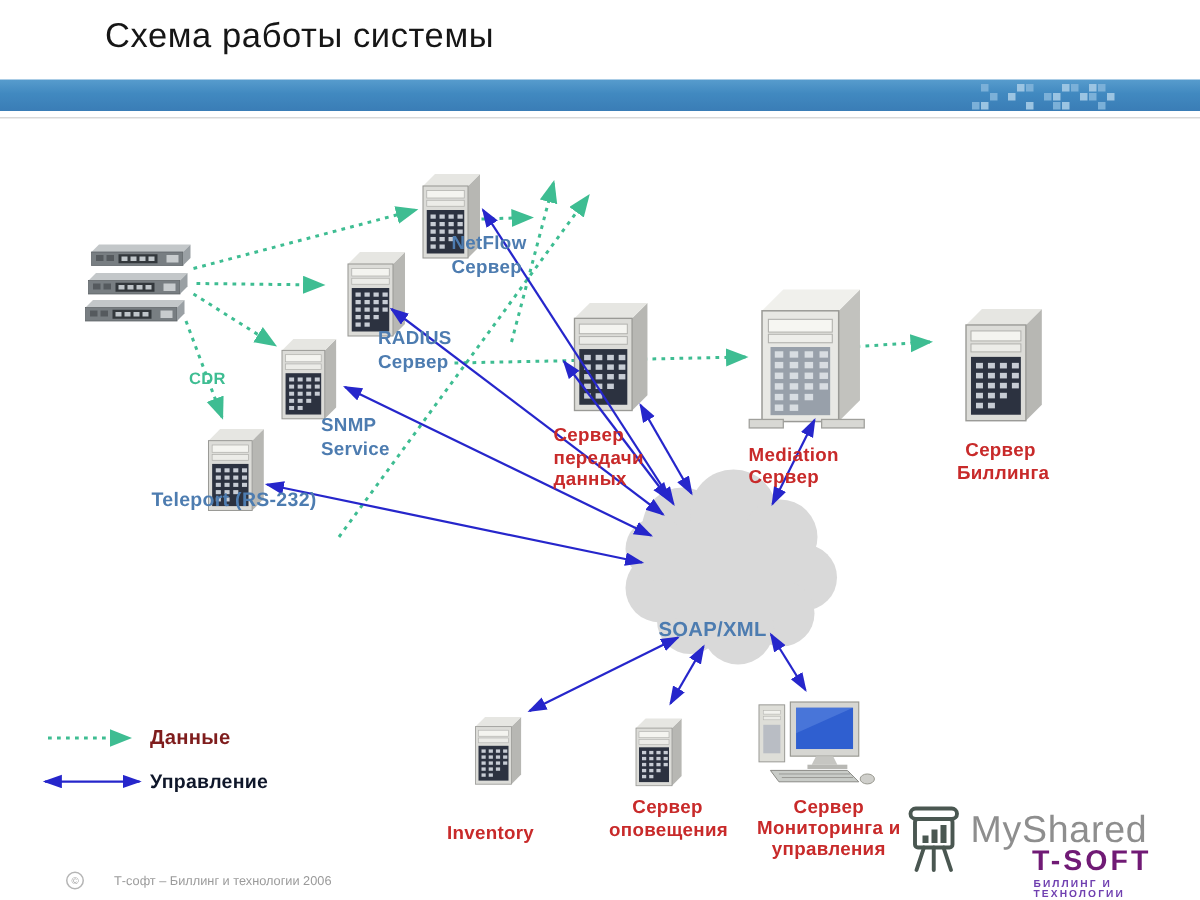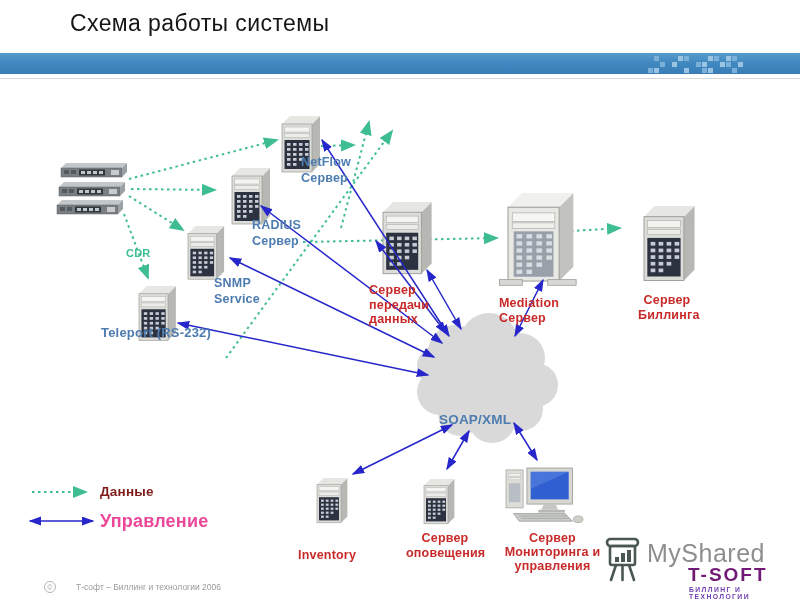--- a/index.html
+++ b/index.html
@@ -21,21 +21,21 @@
   .lbl-teleport{left:101px;top:325px;font-size:13px;}
   .lbl-transfer{left:369px;top:283px;}
   .lbl-mediation{left:499px;top:296px;}
   .lbl-billing{left:638px;top:293px;width:58px;text-align:center;}
   .lbl-inventory{left:298px;top:548px;}
   .lbl-notification{left:406px;top:531px;width:78px;text-align:center;}
   .lbl-monitoring{left:504px;top:531px;width:97px;text-align:center;line-height:14px;}
   .lbl-cdr{left:126px;top:246px;}
   .lbl-cloud{left:439px;top:373px;font-size:13.5px;color:#4d7cb0;font-weight:700;margin-top:40px;}
   .lbl-legend-data{left:100px;top:485px;color:#7f1d1d;font-size:13.5px;}
-  .lbl-legend-control{left:100px;top:514px;color:#ec4899;font-size:18px;}
+  .lbl-legend-control{left:100px;top:514px;color:#0f172a;font-size:13px;}
   .footer{position:absolute;left:44px;top:581px;font-size:8.5px;color:#9a9a9a;display:flex;align-items:center;gap:20px;}
   .footer-mark{display:inline-flex;align-items:center;justify-content:center;width:10px;height:10px;
                border:1px solid #b5b5b5;border-radius:50%;font-size:6.5px;color:#9a9a9a;}
   .watermark{position:absolute;left:600px;top:531px;width:180px;height:64px;background:#fff;}
   .wm-icon{position:absolute;left:4px;top:5px;}
   .wm-myshared{position:absolute;left:47px;top:8px;font-size:25px;color:#8e8e8e;letter-spacing:.5px;}
   .wm-tsoft{position:absolute;left:88px;top:33px;font-size:19px;font-weight:800;color:#701a75;letter-spacing:2px;}
   .wm-tagline{position:absolute;left:89px;top:55px;font-size:6.8px;font-weight:700;color:#7040b0;letter-spacing:1.4px;}
 </style>
 </head>

